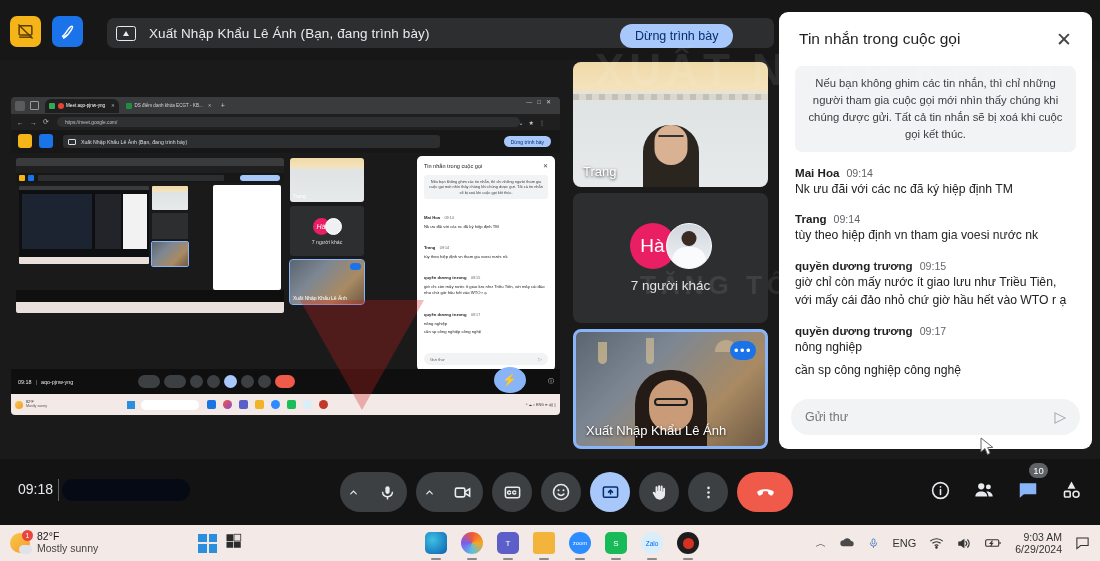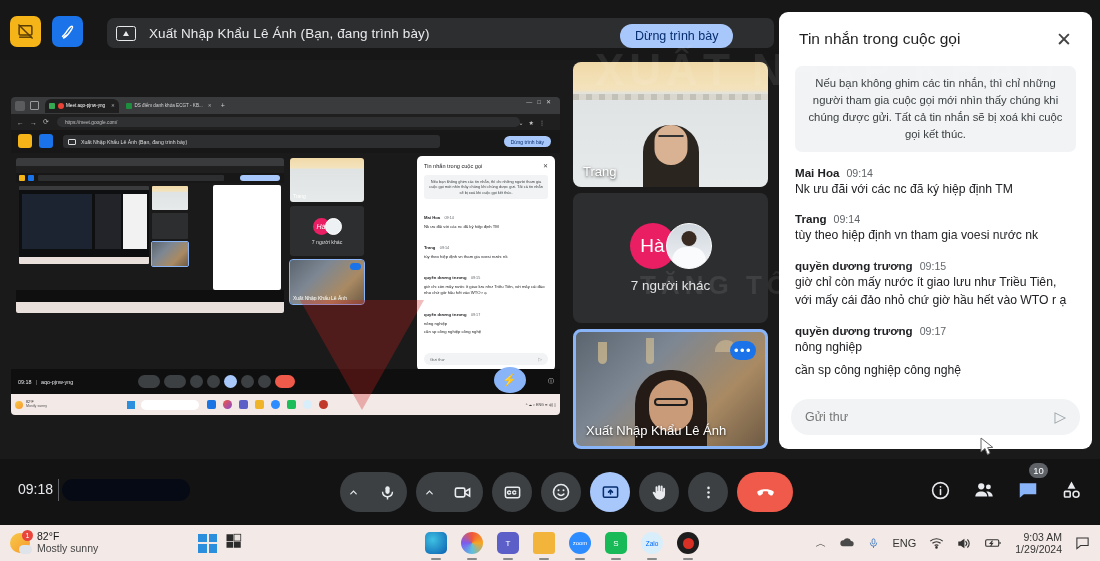--- a/index.html
+++ b/index.html
@@ -581,20 +581,20 @@
           <path d="M3 7.5h3L11 4v12L6 12.5H3z" fill="#333"></path>
           <path d="M14 6.5a5 5 0 0 1 0 7M17 4a8.5 8.5 0 0 1 0 12" stroke-linecap="round"></path>
         </svg>
       <svg width="17" height="12" viewBox="0 0 26 16" fill="none" stroke="#333" stroke-width="1.7">
           <rect x="1" y="3" width="20" height="10" rx="2"></rect>
           <path d="M23 6.5v3"></path>
           <path d="M11 5 8 8.5h3.5L9 12" stroke-linecap="round"></path>
         </svg>
       <span class="clk">
         <span style="display:block;">9:03 AM</span>
-        <span style="display:block;">1/29/2024</span>
+        <span style="display:block;">6/29/2024</span>
       </span>
       <svg width="15" height="14" viewBox="0 0 24 22" fill="none" stroke="#333" stroke-width="1.7">
           <path d="M3 3h18v12H9l-6 5z"></path>
         </svg>
     </div>
   </div>
 </div>
 
 </body></html>

